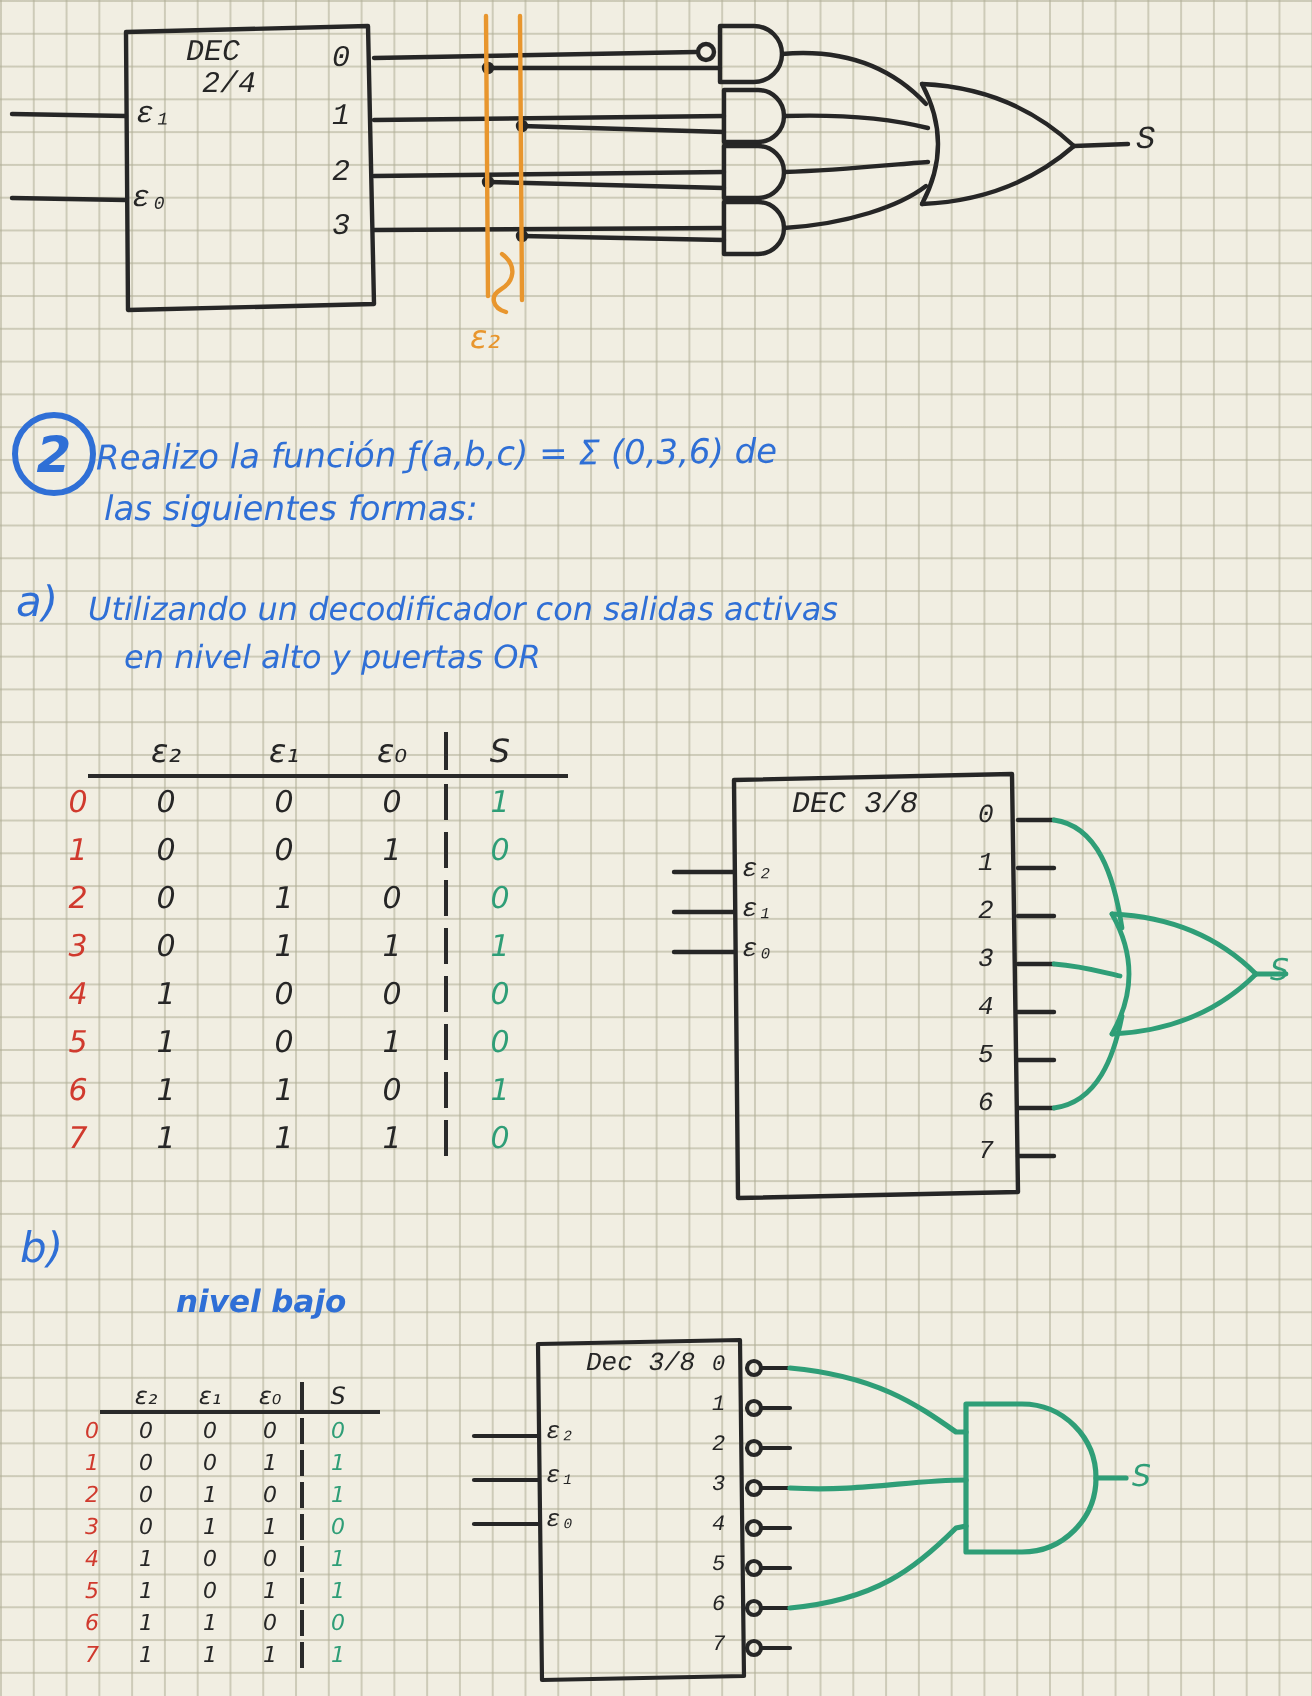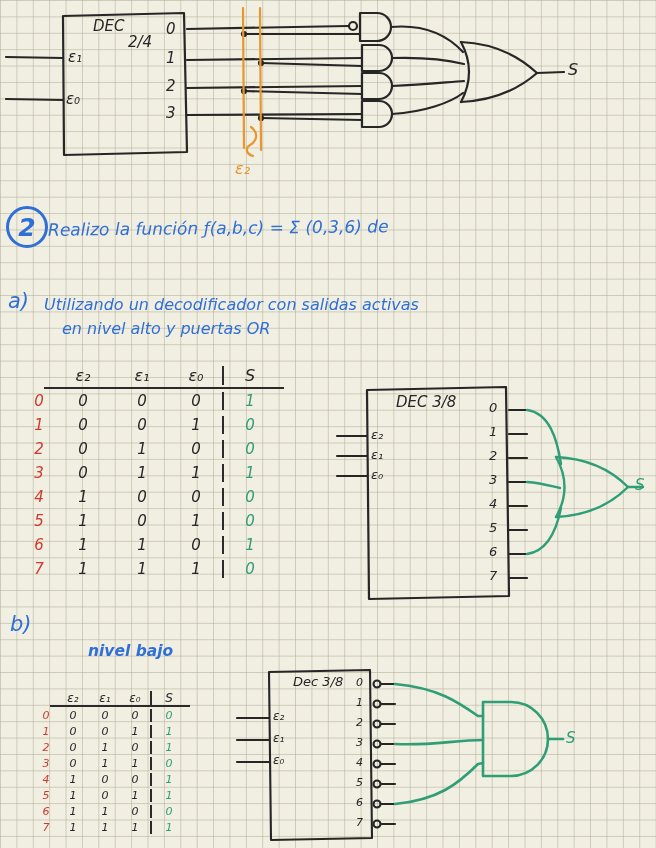--- a/index.html
+++ b/index.html
@@ -8,21 +8,21 @@
     background-color:#f1eee2;
     background-image:
       linear-gradient(to right, rgba(176,174,150,.55) 1px, transparent 1px),
       linear-gradient(to bottom, rgba(176,174,150,.55) 1px, transparent 1px);
     background-size:16.4px 16.4px;
     font-family:"DejaVu Sans", sans-serif;
   }
   .overlay{position:absolute;left:0;top:0;}
   .hw{position:absolute;font-style:italic;white-space:nowrap;line-height:1.15;}
   .blue{color:#2f6fd6;}
-  .black{color:#262626;}
+  .black{color:#262626;font-family:Liberation Mono, monospace;}
   .green{color:#2f9e77;}
   .orange{color:#e8962e;}
   .circle-num{
     position:absolute;width:36px;height:36px;border:3px solid #2f6fd6;border-radius:50%;
     display:flex;align-items:center;justify-content:center;
     color:#2f6fd6;font-size:25px;font-weight:bold;font-style:italic;
   }
   .ttable{position:absolute;font-style:italic;}
   .trow{display:grid;align-items:center;}
   .ta .trow{grid-template-columns:26px 62px 56px 52px 54px;height:24px;font-size:15px;}
@@ -133,34 +133,35 @@
     <g stroke="#2f9e77" stroke-width="2.6" fill="none" stroke-linecap="round" stroke-linejoin="round">
       <path d="M395 684 C438 688 458 702 478 716 L483 716"></path>
       <path d="M395 744 C430 746 455 740 483 740"></path>
       <path d="M395 804 C438 800 458 784 478 764 L483 763"></path>
       <path d="M483 702 L511 702 A37 37 0 0 1 511 776 L483 776 Z"></path>
       <path d="M548 739 L563 739"></path>
     </g>
   </svg>
 
   <div class="hw black" style="left:93px;top:18px;font-size:15px;">DEC</div>
-  <div class="hw black" style="left:101px;top:34px;font-size:15px;margin-left:27px;">2/4</div>
+  <div class="hw black" style="left:101px;top:34px;font-size:15px;">2/4</div>
   <div class="hw black" style="left:166px;top:21px;font-size:15px;">0</div>
   <div class="hw black" style="left:166px;top:50px;font-size:15px;">1</div>
   <div class="hw black" style="left:166px;top:78px;font-size:15px;">2</div>
   <div class="hw black" style="left:166px;top:105px;font-size:15px;">3</div>
   <div class="hw black" style="left:68px;top:49px;font-size:15px;">ε₁</div>
   <div class="hw black" style="left:66px;top:91px;font-size:15px;">ε₀</div>
   <div class="hw orange" style="left:235px;top:160px;font-size:16px;">ε₂</div>
   <div class="hw black" style="left:568px;top:61px;font-size:16px;">S</div>
 
   <div class="circle-num" style="left:6px;top:206px;">
       <span>2</span>
     </div>
   <div class="hw blue" style="left:48px;top:219px;font-size:17px;transform:rotate(-0.6deg);">Realizo la función ƒ(a,b,c) = Σ (0,3,6) de</div>
+  <div class="hw blue" style="left:52px;top:246px;font-size:17px;">las siguientes formas:</div>
 
   <div class="hw blue" style="left:8px;top:289px;font-size:21px;">a)</div>
   <div class="hw blue" style="left:62px;top:320px;font-size:16px;">en nivel alto y puertas OR</div>
   <div class="hw blue" style="left:44px;top:296px;font-size:16px;">Utilizando un decodificador con salidas activas</div>
 
   <div class="ttable ta" style="left:26px;top:362px;">
     <div class="trow thead">
       <span class="cnum"></span>
       <span class="cell">ε₂</span>
       <span class="cell">ε₁</span>

